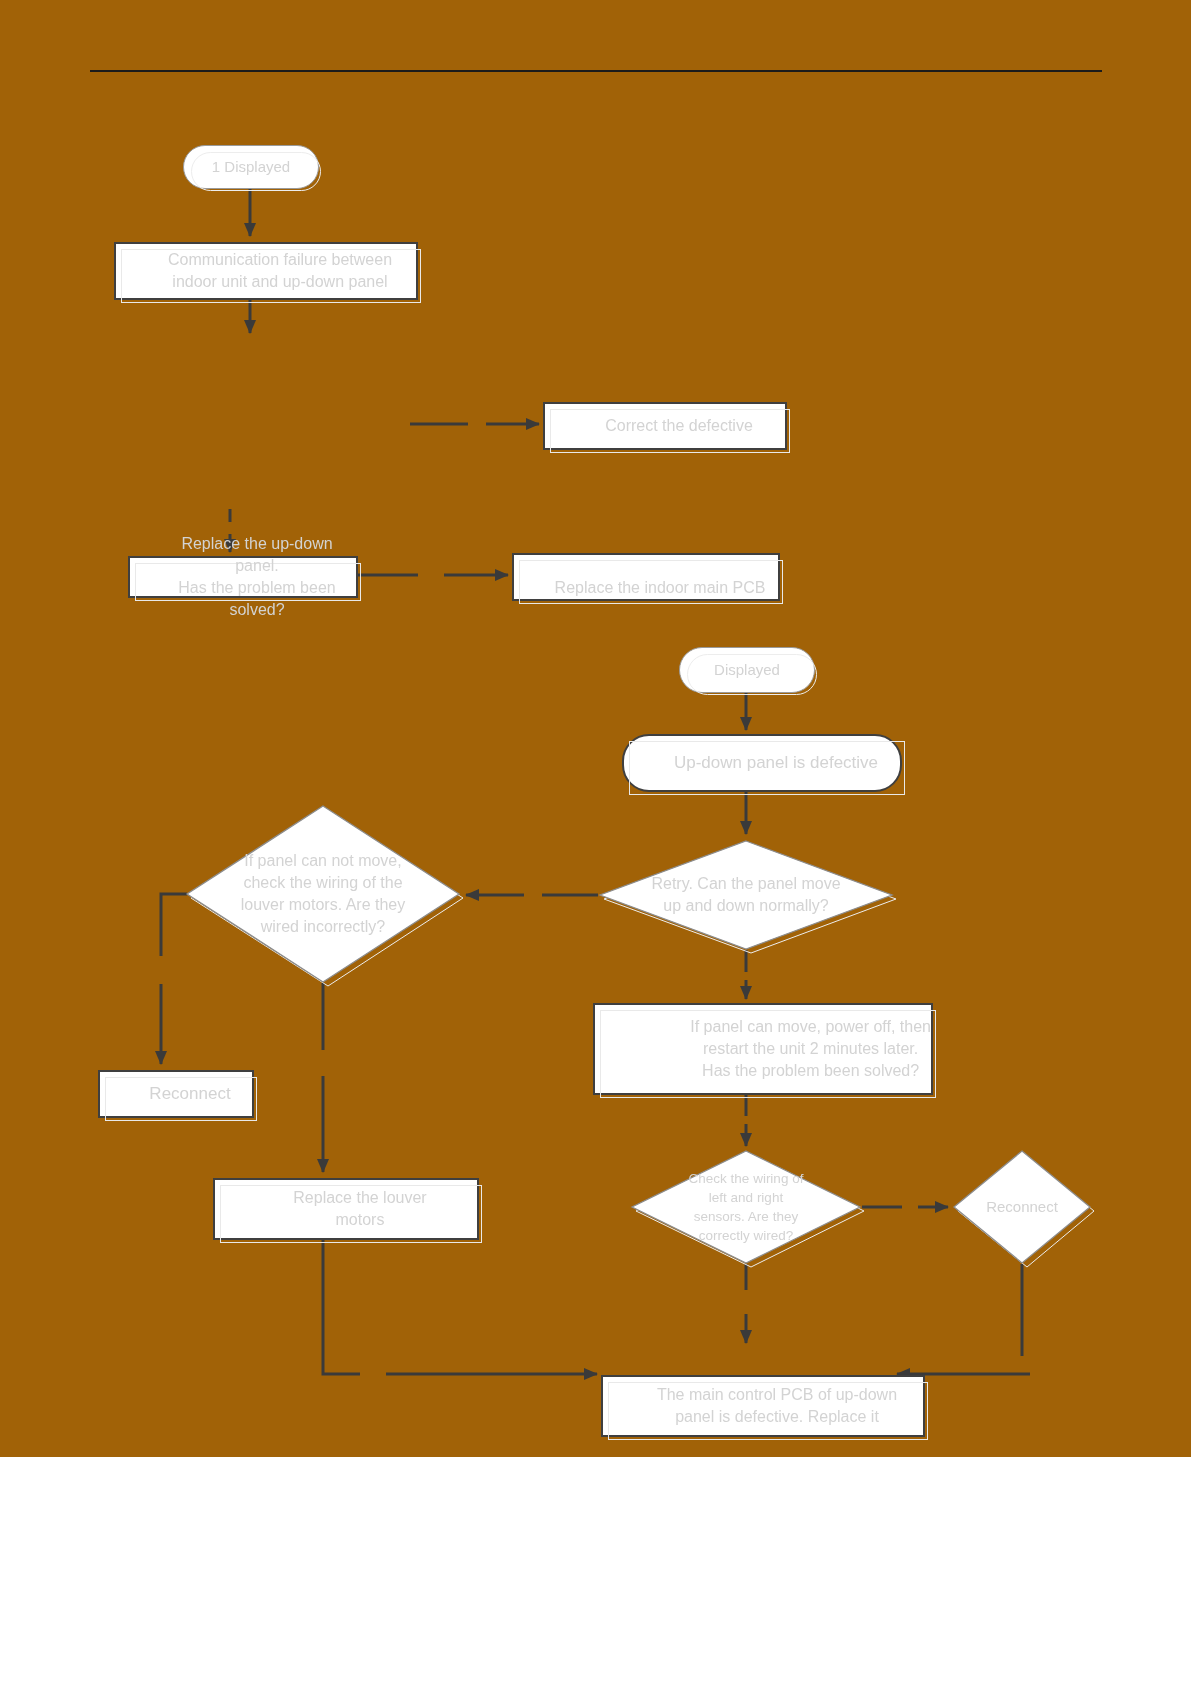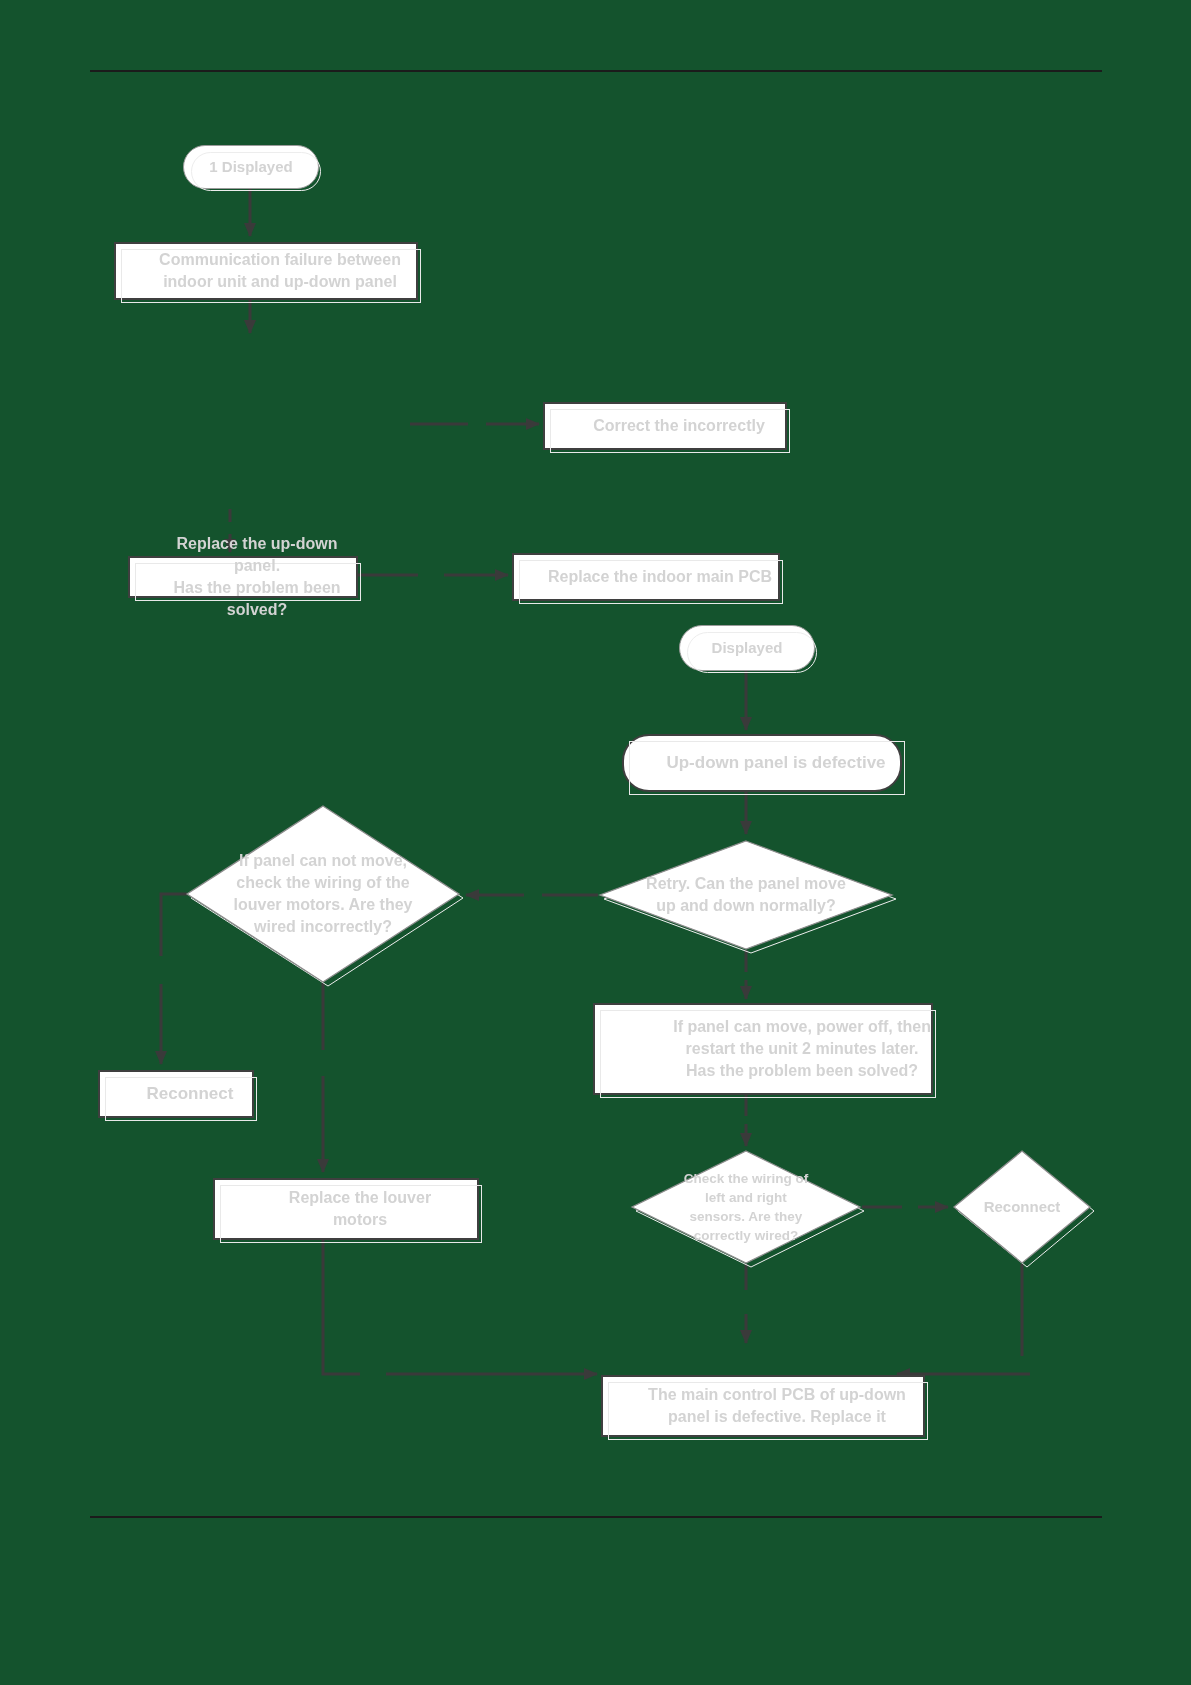--- a/index.html
+++ b/index.html
@@ -1,19 +1,18 @@
 <!DOCTYPE html>
 <html><head>
 <meta charset="utf-8">
 <style>
   html,body{margin:0;padding:0;background:#ffffff;}
   #page{
-    position:relative;width:1191px;height:1685px;background:#14532d;overflow:hidden;
+    position:relative;width:1191px;height:1457px;background:#a16207;overflow:hidden;
     font-family:"Liberation Sans","DejaVu Sans",sans-serif;
-    font-weight:bold;
   }
   .rule{position:absolute;left:90px;width:1012px;height:2px;background:#1b1b1b;}
   #rule-top{top:70px;}
   #rule-bottom{top:1516px;}
 
   #connectors{position:absolute;left:0;top:0;width:1191px;height:1685px;z-index:0;}
   #connectors line, #connectors polyline{stroke:#3a3a3a;stroke-width:3;fill:none;}
 
   .node{position:absolute;display:flex;align-items:center;justify-content:center;z-index:1;}
   .label{
@@ -120,33 +119,33 @@
     <div class="label s15">1 Displayed</div>
   </div>
 
   <div class="node box" style="left:114px;top:242px;width:272px;height:54px;">
     <div class="label">Communication failure between
 indoor unit and up-down panel</div>
   </div>
 
 
   <div class="node box" style="left:543px;top:402px;width:212px;height:44px;">
-    <div class="label">Correct the incorrectly</div>
+    <div class="label">Correct the defective</div>
   </div>
 
   <div class="node box" style="left:128px;top:556px;width:198px;height:38px;">
     <div class="label">Replace the up-down panel.
 Has the problem been solved?</div>
   </div>
 
-  <div class="node box" style="left:512px;top:553px;width:236px;height:44px;">
+  <div class="node box" style="left:512px;top:553px;width:236px;height:44px;align-items:flex-end;">
     <div class="label">Replace the indoor main PCB</div>
   </div>
 
-  <div class="node oval" style="left:679px;top:625px;width:134px;height:44px;">
+  <div class="node oval" style="left:679px;top:647px;width:134px;height:44px;">
     <div class="label s15">Displayed</div>
   </div>
 
   <div class="node box" style="left:622px;top:734px;width:248px;height:54px;border-radius:27px;">
     <div class="label s17">Up-down panel is defective</div>
   </div>
 
   <div class="node diamond" style="left:598px;top:840px;width:296px;height:110px;">
     <svg viewBox="0 0 296 110" preserveAspectRatio="none">
       <polygon class="ghost" points="153,6 298,59 153,113 6,59"></polygon>

